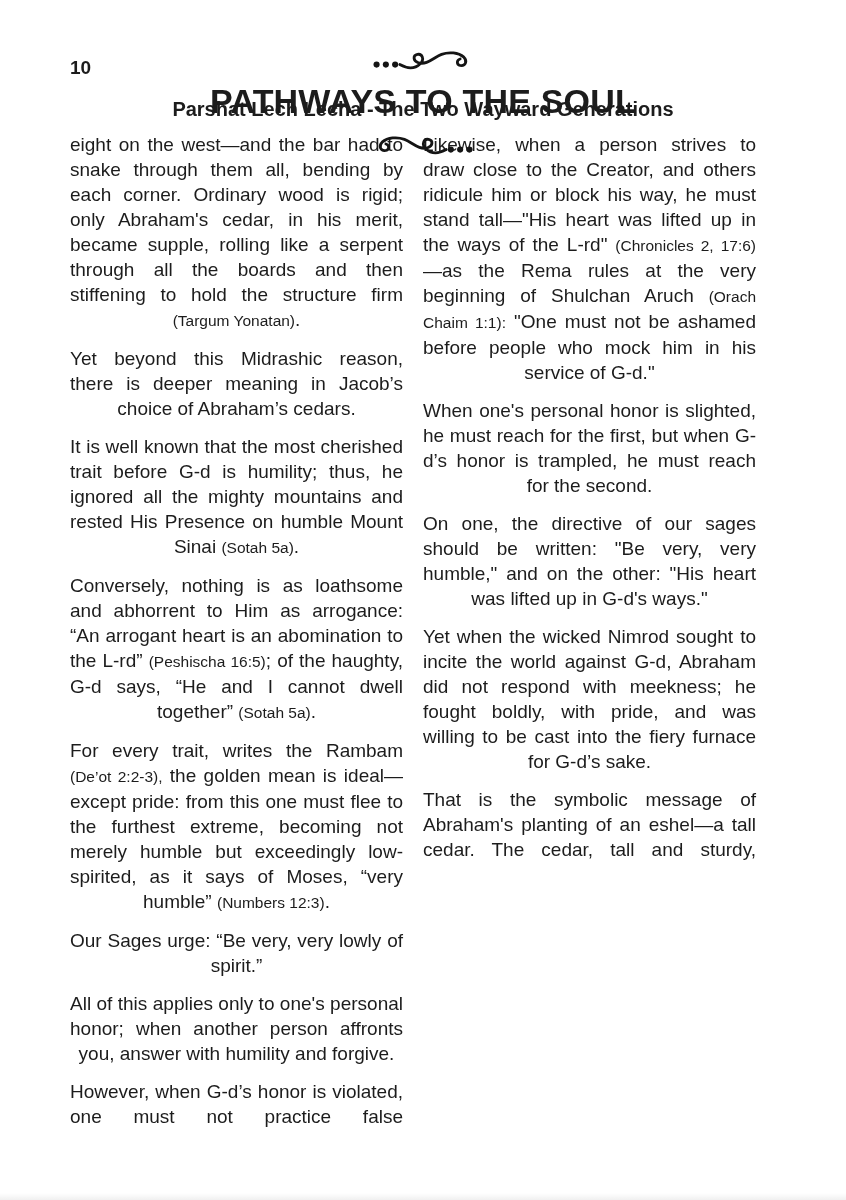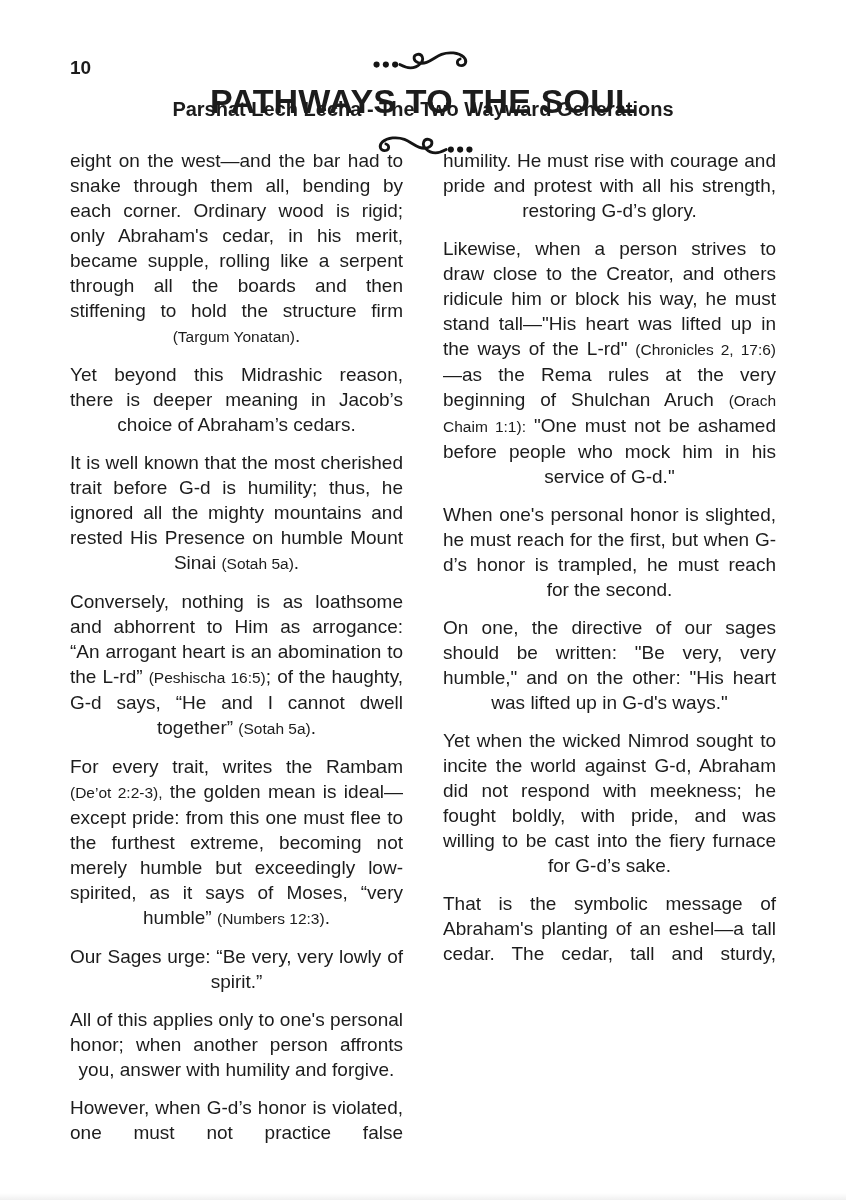--- a/index.html
+++ b/index.html
@@ -24,21 +24,21 @@
   .title{
     font-size:34px;font-weight:bold;white-space:nowrap;letter-spacing:0.2px;
   }
   .flourish{width:104px;height:30px;flex:0 0 auto;}
   .flourish path{stroke:#151515;stroke-width:3;fill:none;stroke-linecap:round;}
   .flourish circle{fill:#151515;}
   .subtitle{
     text-align:center;font-size:20px;font-weight:bold;margin-top:12px;
   }
   .content{
-    display:flex;gap:40px;padding:0 70px;margin-top:27px;
+    display:flex;gap:20px;padding:0 70px;margin-top:11px;
   }
   .column{
     width:333px;font-size:19px;line-height:25px;
   }
   .column p{
     margin:0 0 13px 0;
     text-align:justify;
     text-align-last:center;
   }
   .column p.continues{text-align-last:justify;}
@@ -84,21 +84,20 @@
         <p><span>eight on the west—and the bar had to snake through them all, bending by each corner. Ordinary wood is rigid; only Abraham's cedar, in his merit, became supple, rolling like a serpent through all the boards and then stiffening to hold the structure firm </span><span class="cite">(Targum Yonatan)</span><span>.</span></p>
         <p><span>Yet beyond this Midrashic reason, there is deeper meaning in Jacob’s choice of Abraham’s cedars.</span></p>
         <p><span>It is well known that the most cherished trait before G-d is humility; thus, he ignored all the mighty mountains and rested His Presence on humble Mount Sinai </span><span class="cite">(Sotah 5a)</span><span>.</span></p>
         <p><span>Conversely, nothing is as loathsome and abhorrent to Him as arrogance: “An arrogant heart is an abomination to the L-rd” </span><span class="cite">(Peshischa 16:5)</span><span>; of the haughty, G-d says, “He and I cannot dwell together” </span><span class="cite">(Sotah 5a)</span><span>.</span></p>
         <p><span>For every trait, writes the Rambam </span><span class="cite">(De’ot 2:2-3),</span><span> the golden mean is ideal—except pride: from this one must flee to the furthest extreme, becoming not merely humble but exceedingly low-spirited, as it says of Moses, “very humble” </span><span class="cite">(Numbers 12:3)</span><span>.</span></p>
         <p><span>Our Sages urge: “Be very, very lowly of spirit.”</span></p>
         <p><span>All of this applies only to one's personal honor; when another person affronts you, answer with humility and forgive.</span></p>
         <p class="continues"><span>However, when G-d’s honor is violated, one must not practice false</span></p>
       </div>
     <div class="column">
-        <p><span>humility. He must rise with courage and pride and protest with all his strength, restoring G-d’s glory.</span></p>
         <p><span>Likewise, when a person strives to draw close to the Creator, and others ridicule him or block his way, he must stand tall—"His heart was lifted up in the ways of the L-rd" </span><span class="cite">(Chronicles 2, 17:6)</span><span>—as the Rema rules at the very beginning of Shulchan Aruch </span><span class="cite">(Orach Chaim 1:1):</span><span> "One must not be ashamed before people who mock him in his service of G-d."</span></p>
         <p><span>When one's personal honor is slighted, he must reach for the first, but when G-d’s honor is trampled, he must reach for the second.</span></p>
         <p><span>On one, the directive of our sages should be written: "Be very, very humble," and on the other: "His heart was lifted up in G-d's ways."</span></p>
         <p><span>Yet when the wicked Nimrod sought to incite the world against G-d, Abraham did not respond with meekness; he fought boldly, with pride, and was willing to be cast into the fiery furnace for G-d’s sake.</span></p>
         <p class="continues"><span>That is the symbolic message of Abraham's planting of an eshel—a tall cedar. The cedar, tall and sturdy,</span></p>
       </div>
   </div>
 
   <div class="bottom-edge"></div>
 </div>

